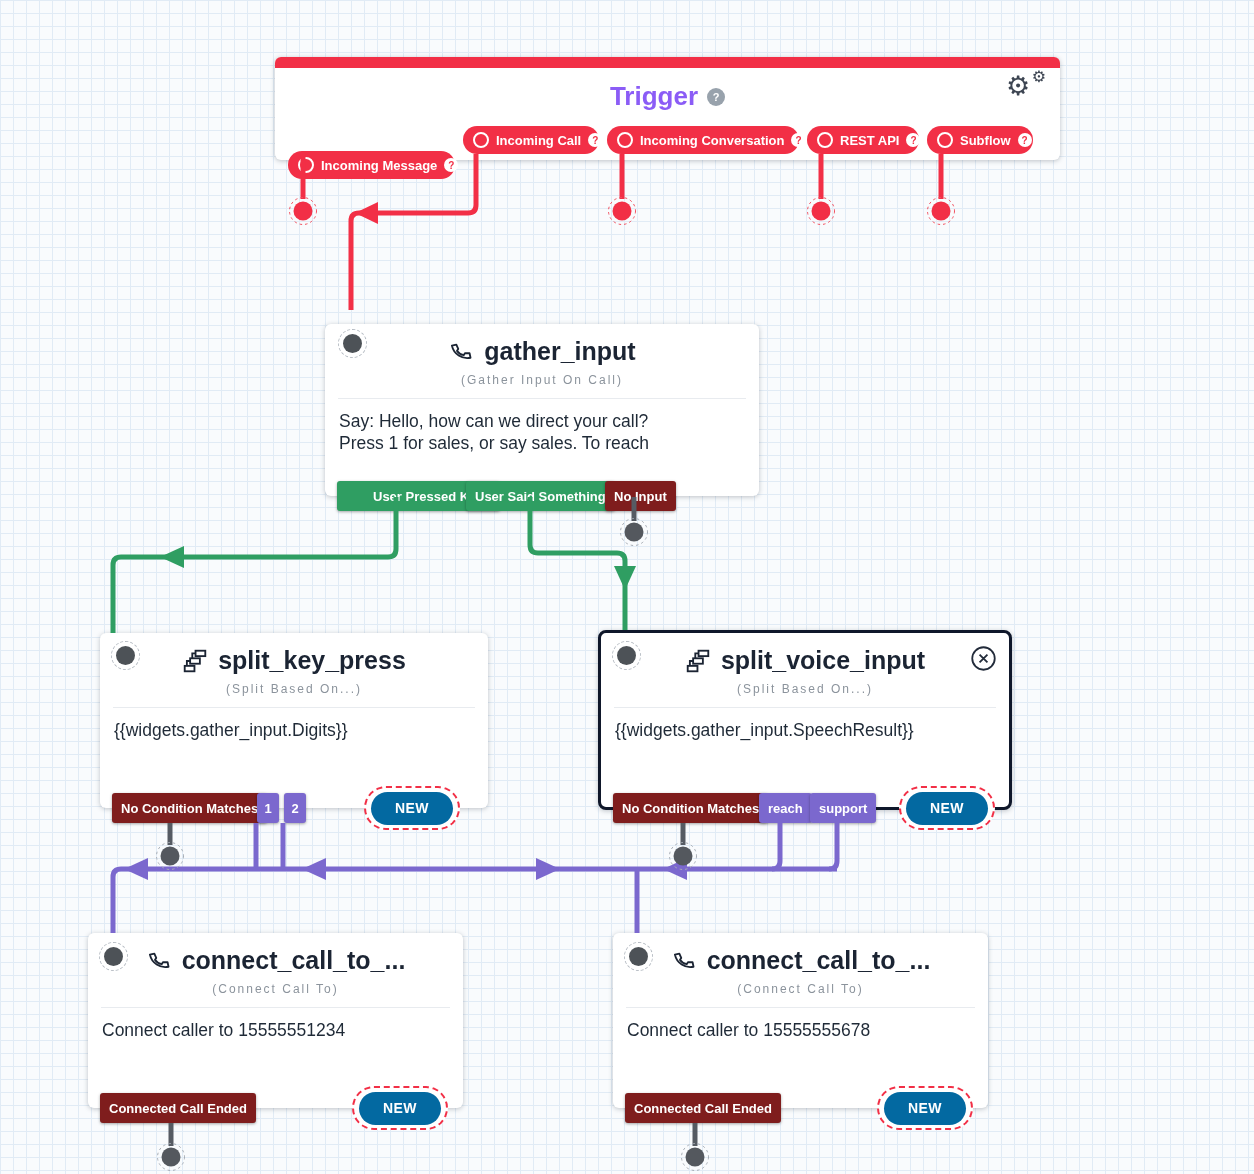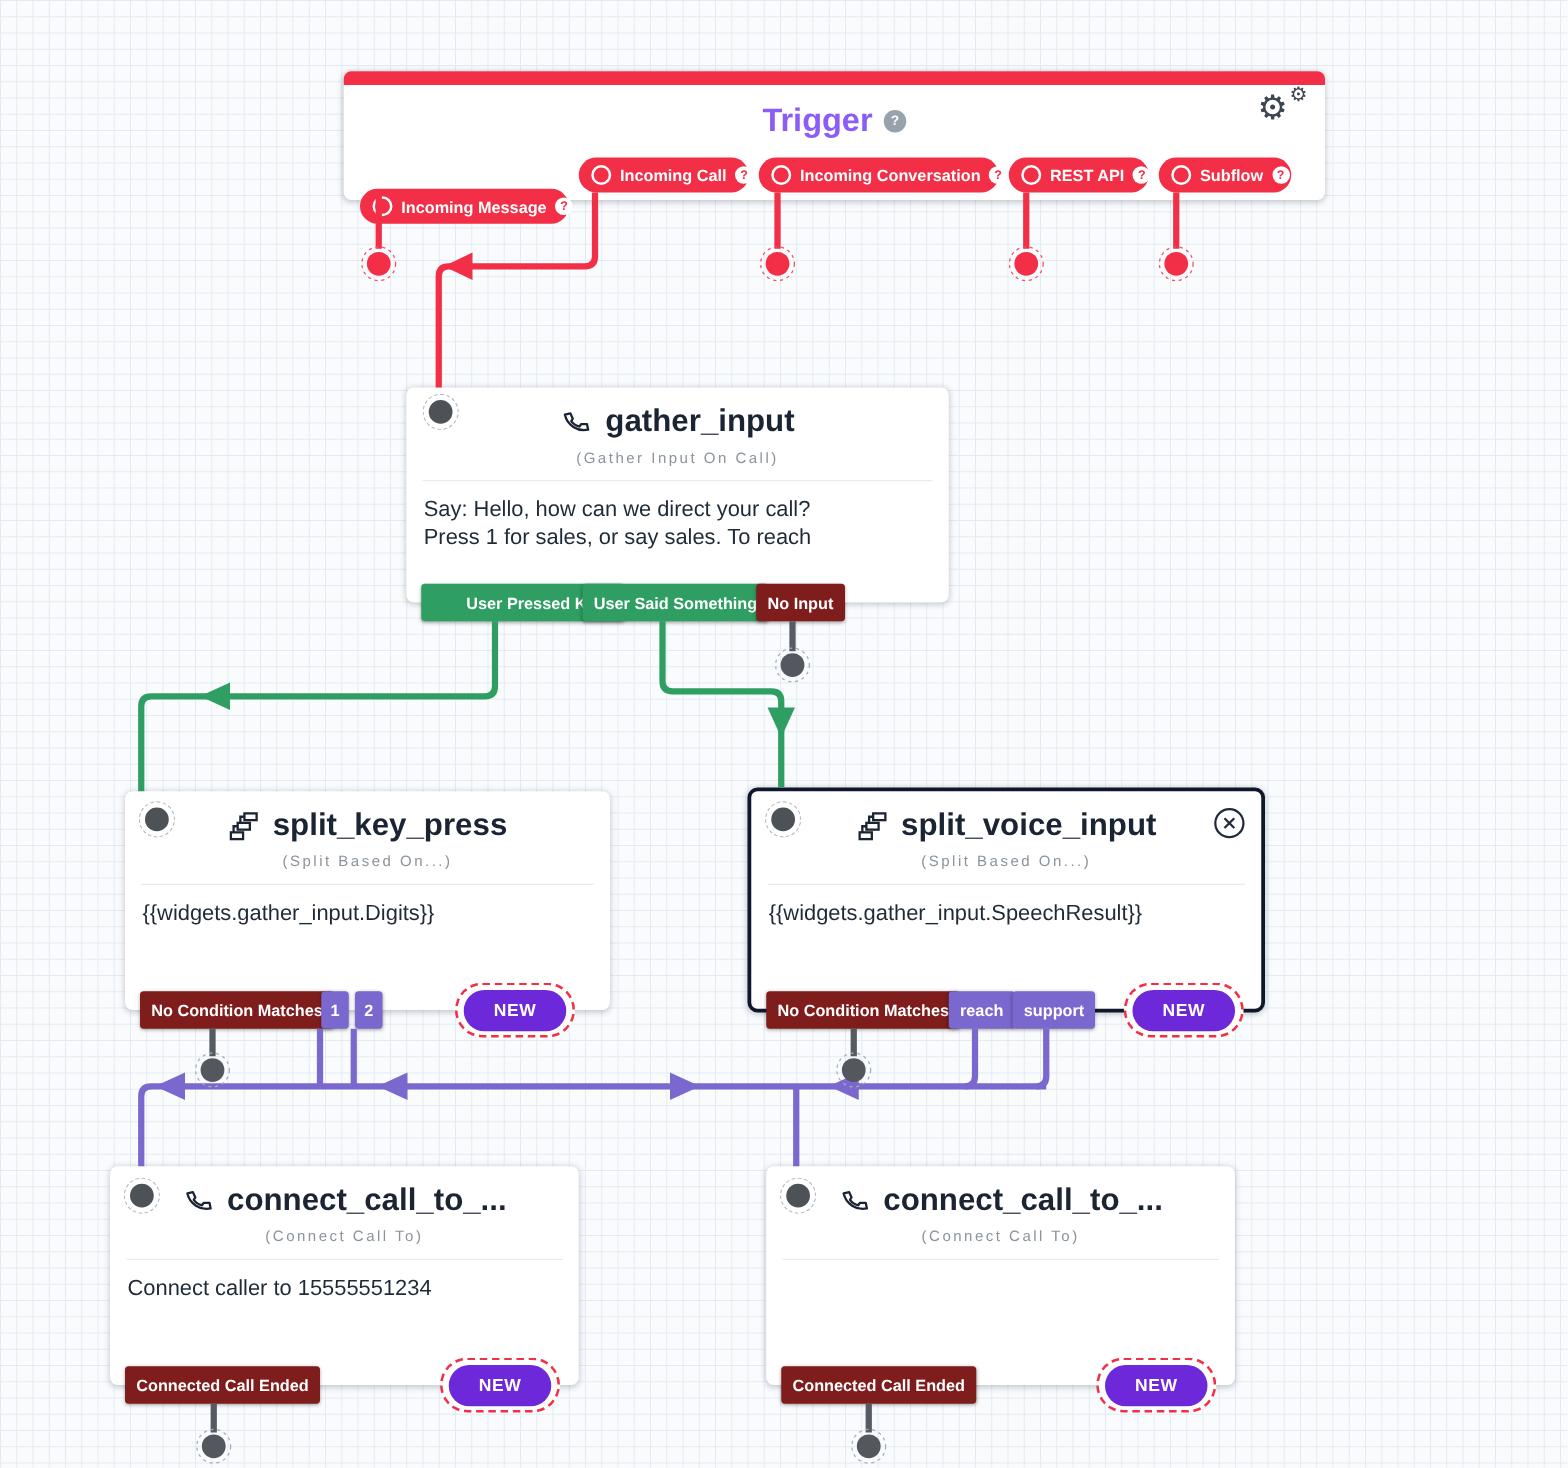--- a/index.html
+++ b/index.html
@@ -32,21 +32,21 @@
     box-shadow:0 1px 3px rgba(0,0,0,.35);
   }
   .tbtn.green{background:#2f9e62;}
   .tbtn.gray{background:#7f1d1d;}
   .tbtn.purple{background:#7b68ce;}
   .new-outer{
     position:absolute;width:96px;height:44px;background:#fff;border:2px dashed #f22f46;
     border-radius:24px;display:flex;align-items:center;justify-content:center;box-sizing:border-box;
   }
   .new-inner{
-    width:82px;height:33px;background:#6d28d9;border-radius:17px;
+    width:82px;height:33px;background:#0369a1;border-radius:17px;
     display:flex;align-items:center;justify-content:center;
     color:#fff;font-size:14px;font-weight:700;letter-spacing:.5px;
   }
   
   #trigger-card{left:275px;top:57px;width:785px;height:103px;}
   .trigger-bar{height:11px;background:#f22f46;border-radius:6px 6px 0 0;}
   .trigger-title-row{display:flex;align-items:center;justify-content:center;gap:9px;margin-top:13px;}
   .trigger-title{color:#8b5cf6;font-size:26px;font-weight:700;}
   .help-gray{width:18px;height:18px;border-radius:50%;background:#98a2ac;color:#fff;
     font-size:11px;font-weight:700;display:flex;align-items:center;justify-content:center;}
@@ -55,21 +55,21 @@
   .gear .g2{position:absolute;right:0;top:-2px;font-size:16px;line-height:16px;}
   .pill{
     position:absolute;top:69px;height:28px;border-radius:14px;background:#f22f46;
     display:flex;align-items:center;gap:7px;padding:0 10px;box-sizing:border-box;color:#fff;
   }
   .pill .radio{width:12px;height:12px;border:2px solid #fff;border-radius:50%;flex:none;}
   .pill .plabel{font-size:13px;font-weight:600;white-space:nowrap;flex:1;text-align:center;}
   .pill .phelp{width:14px;height:14px;border-radius:50%;background:#fff;color:#f22f46;
     font-size:10px;font-weight:700;display:flex;align-items:center;justify-content:center;flex:none;}
   
-  #gather-card{left:325px;top:310px;width:434px;height:172px;}
+  #gather-card{left:325px;top:324px;width:434px;height:172px;}
   #splitkey-card{left:100px;top:633px;width:388px;height:175px;}
   #splitvoice-card{left:598px;top:630px;width:414px;height:180px;border:3px solid #0f172a;border-radius:8px;box-sizing:border-box;}
   #connectleft-card{left:88px;top:933px;width:375px;height:175px;}
   #connectright-card{left:613px;top:933px;width:375px;height:175px;}
   .icon-svg{display:block;}
   .close-btn{position:absolute;right:12px;top:12px;width:27px;height:27px;}
   svg.overlay{position:absolute;left:0;top:0;z-index:3;pointer-events:none;}
 </style>
 </head>
 <body>
@@ -266,17 +266,18 @@
 <div class="card" id="connectright-card">
   <div class="entry-dot" style="left:11px;top:9px;"></div>
   <div class="title-row">
     <svg class="icon-svg" width="26" height="26" viewBox="0 0 24 24">
       <path d="M5 4.5 C5 12.5 11.5 19 19.5 19 L19.5 14.8 L15.3 13.9 L13.8 15.4 C11.2 14.3 9.7 12.8 8.6 10.2 L10.1 8.7 L9.2 4.5 Z" fill="none" stroke="#1b2433" stroke-width="1.7" stroke-linejoin="round" transform="rotate(-12 12 12)"></path>
     </svg>
     <span class="widget-title">connect_call_to_...</span>
   </div>
   <div class="widget-type">(Connect Call To)</div>
   <div class="divider"></div>
+  <div class="widget-body">Connect caller to 15555555678</div>
   <div class="tbtn gray" style="left:12px;bottom:-15px;">Connected Call Ended</div>
   <div class="new-outer" style="left:264px;bottom:-22px;">
     <div class="new-inner">NEW</div>
   </div>
 </div>
 
 </body></html>

